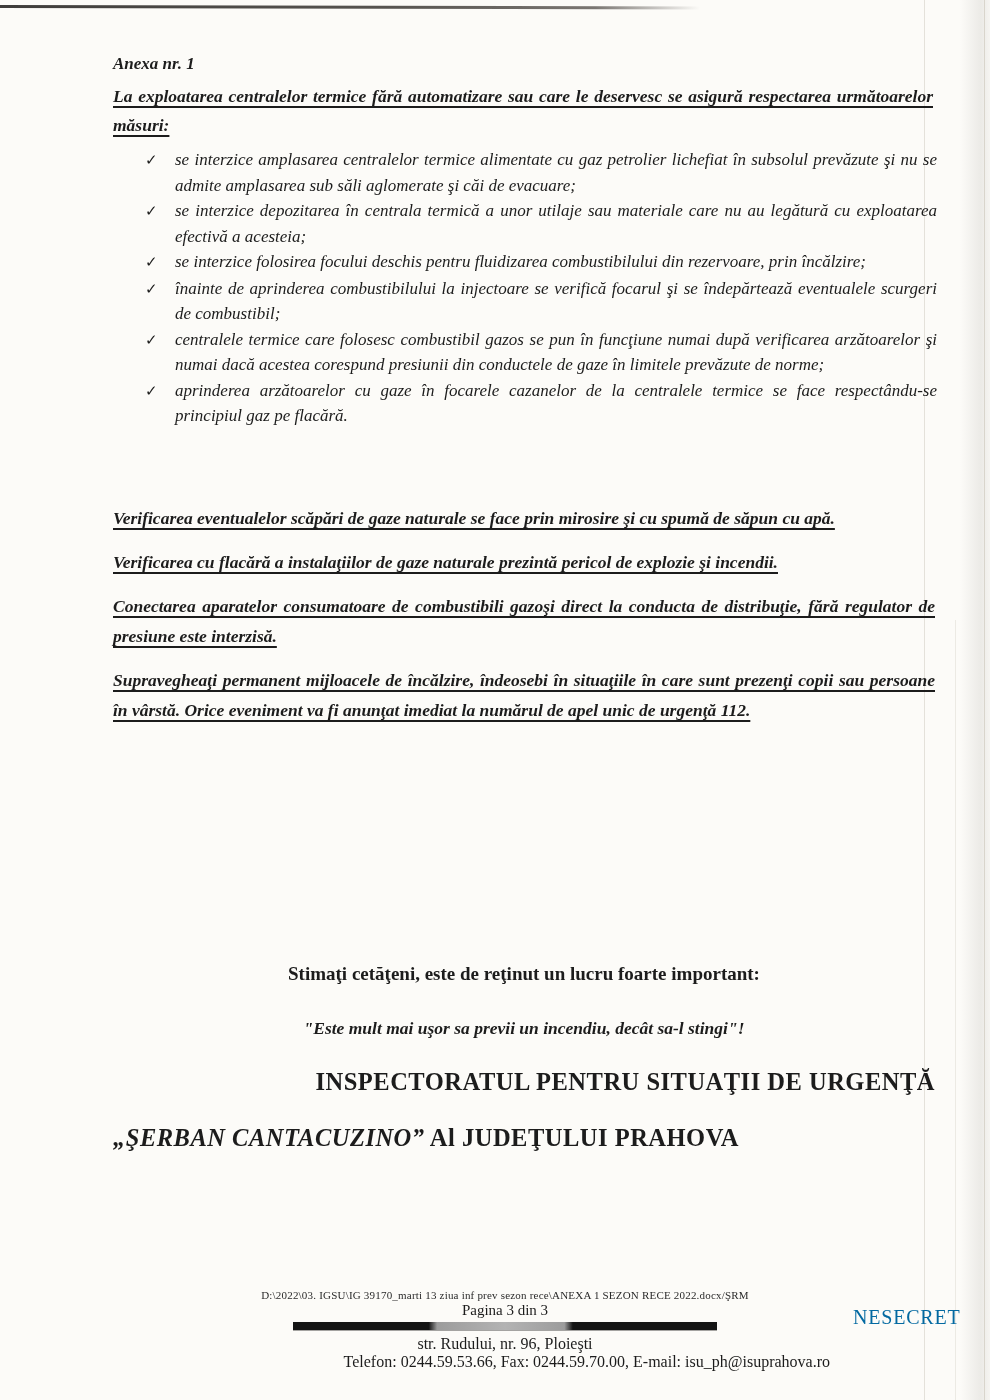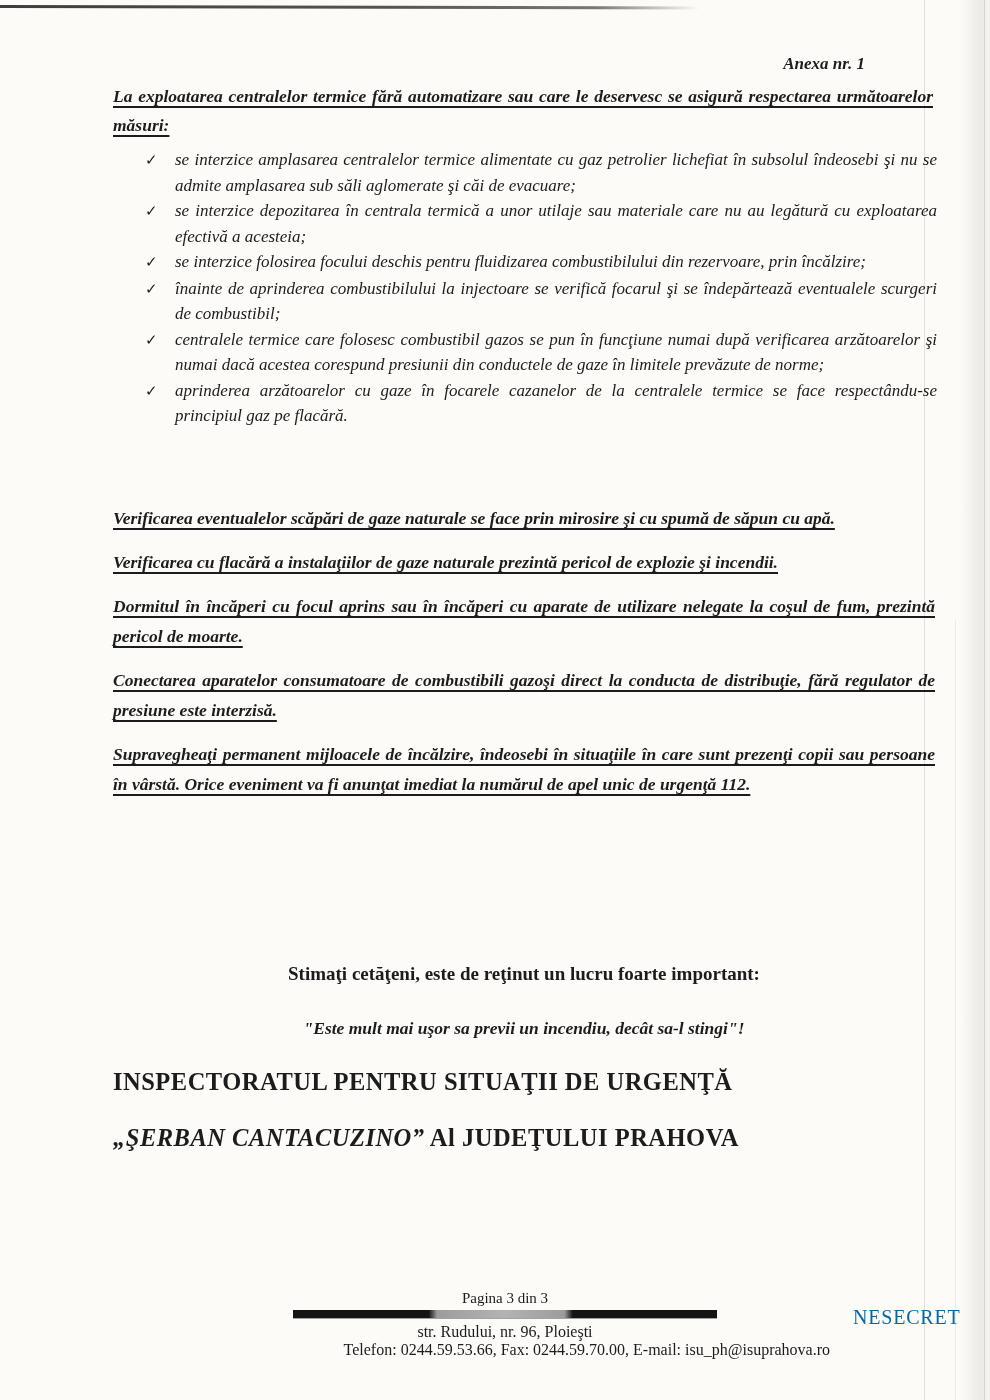--- a/index.html
+++ b/index.html
@@ -17,21 +17,21 @@
   }
   .scan-vline-1{position:absolute;top:0;left:924px;width:1px;height:1400px;background:#e4e1da;}
   .scan-vline-2{position:absolute;top:620px;left:955px;width:1px;height:780px;background:#eceae4;}
   .scan-edge{
     position:absolute;top:0;left:960px;width:30px;height:1400px;
     background:linear-gradient(to right,rgba(0,0,0,0) 0%,rgba(90,85,75,0.10) 70%,rgba(90,85,75,0.04) 100%);
   }
   .scan-edge-line{position:absolute;top:0;left:984px;width:1px;height:1400px;background:#d9d5cc;}
 
   
-  .annex{position:absolute;top:54px;left:113px;width:752px;text-align:right;
+  .annex{position:absolute;top:54px;left:113px;width:752px;
     font-weight:bold;font-style:italic;font-size:17px;}
   .doc-heading{
     position:absolute;top:82px;left:113px;width:820px;
     font-weight:bold;font-style:italic;font-size:17.5px;line-height:29px;
     text-align:justify;
     text-decoration:underline;text-decoration-thickness:2px;text-underline-offset:4px;
   }
   .measures{position:absolute;top:147px;left:113px;width:824px;
     font-style:italic;font-size:17px;line-height:25.5px;
     margin:0;padding:0;list-style:none;}
@@ -44,21 +44,21 @@
     margin:0 0 14px 0;
     font-weight:bold;font-style:italic;font-size:17.5px;line-height:30px;
     text-align:justify;
     text-decoration:underline;text-decoration-thickness:2px;text-underline-offset:4px;
   }
 
   .notice-intro{position:absolute;top:963px;left:113px;width:822px;text-align:center;
     font-weight:bold;font-size:19px;}
   .quote-line{position:absolute;top:1018px;left:113px;width:822px;text-align:center;
     font-weight:bold;font-style:italic;font-size:17.5px;}
-  .inst-1{position:absolute;top:1068px;left:113px;width:822px;text-align:left;
+  .inst-1{position:absolute;top:1068px;left:113px;width:822px;text-align:right;
     font-weight:bold;font-size:24.5px;letter-spacing:0.5px;}
   .inst-2{position:absolute;top:1124px;left:113px;width:822px;text-align:left;
     font-weight:bold;font-size:24.5px;letter-spacing:0.5px;}
   .inst-2 .it{font-style:italic;}
 
   .footer-center{position:absolute;top:1289px;left:180px;width:650px;text-align:center;}
   .file-path{font-size:11px;color:#2a2a2a;letter-spacing:0.2px;}
   .page-number{font-size:15px;margin-top:1px;}
   .footer-bar{
     width:424px;height:8px;margin:3px auto 5px auto;
@@ -79,21 +79,21 @@
 <div class="scan-edge-line"></div>
 
 <div class="annex">Anexa nr. 1</div>
 
 <div class="doc-heading">La exploatarea centralelor termice fără automatizare sau care le deservesc se asigură respectarea următoarelor măsuri:</div>
 
 <ul class="measures">
 
     <li class="m-item">
       <span class="check">✓</span>
-      <span class="m-text">se interzice amplasarea centralelor termice alimentate cu gaz petrolier lichefiat în subsolul îndeosebi şi nu se admite amplasarea sub săli aglomerate şi căi de evacuare;</span>
+      <span class="m-text">se interzice amplasarea centralelor termice alimentate cu gaz petrolier lichefiat în subsolul prevăzute şi nu se admite amplasarea sub săli aglomerate şi căi de evacuare;</span>
     </li>
 
     <li class="m-item">
       <span class="check">✓</span>
       <span class="m-text">se interzice depozitarea în centrala termică a unor utilaje sau materiale care nu au legătură cu exploatarea efectivă a acesteia;</span>
     </li>
 
     <li class="m-item">
       <span class="check">✓</span>
       <span class="m-text">se interzice folosirea focului deschis pentru fluidizarea combustibilului din rezervoare, prin încălzire;</span>
@@ -114,32 +114,32 @@
       <span class="m-text">aprinderea arzătoarelor cu gaze în focarele cazanelor de la centralele termice se face respectându-se principiul gaz pe flacără.</span>
     </li>
   </ul>
 
 <div class="emphasis">
 
     <p>Verificarea eventualelor scăpări de gaze naturale se face prin mirosire şi cu spumă de săpun cu apă.</p>
 
     <p>Verificarea cu flacără a instalaţiilor de gaze naturale prezintă pericol de explozie şi incendii.</p>
 
-    <p>Dormitul în încăperi cu focul aprins sau în încăperi cu aparate de utilizare nelegate la coşul de fum, prezintă pericol de moarte.</p>
 
     <p>Conectarea aparatelor consumatoare de combustibili gazoşi direct la conducta de distribuţie, fără regulator de presiune este interzisă.</p>
 
 
     <p>Supravegheaţi permanent mijloacele de încălzire, îndeosebi în situaţiile în care sunt prezenţi copii sau persoane în vârstă. Orice eveniment va fi anunţat imediat la numărul de apel unic de urgenţă 112.</p>
   </div>
 
 <div class="notice-intro">Stimaţi cetăţeni, este de reţinut un lucru foarte important:</div>
 <div class="quote-line">"Este mult mai uşor sa previi un incendiu, decât sa-l stingi"!</div>
 <div class="inst-1">INSPECTORATUL PENTRU SITUAŢII DE URGENŢĂ</div>
 <div class="inst-2"><span class="it">„ŞERBAN CANTACUZINO”</span><span> Al JUDEŢULUI PRAHOVA</span></div>
 
 <div class="footer-center">
+  <div class="file-path">D:\2022\03. IGSU\IG 39170_marti 13 ziua inf prev sezon rece\ANEXA 1 SEZON RECE 2022.docx/ŞRM</div>
   <div class="page-number">Pagina 3 din 3</div>
   <div class="footer-bar"></div>
   <div class="address">str. Rudului, nr. 96, Ploieşti</div>
   <div class="contact">Telefon: 0244.59.53.66, Fax: 0244.59.70.00, E-mail: isu_ph@isuprahova.ro</div>
 </div>
 <div class="classification">NESECRET</div>
 
 </body></html>

